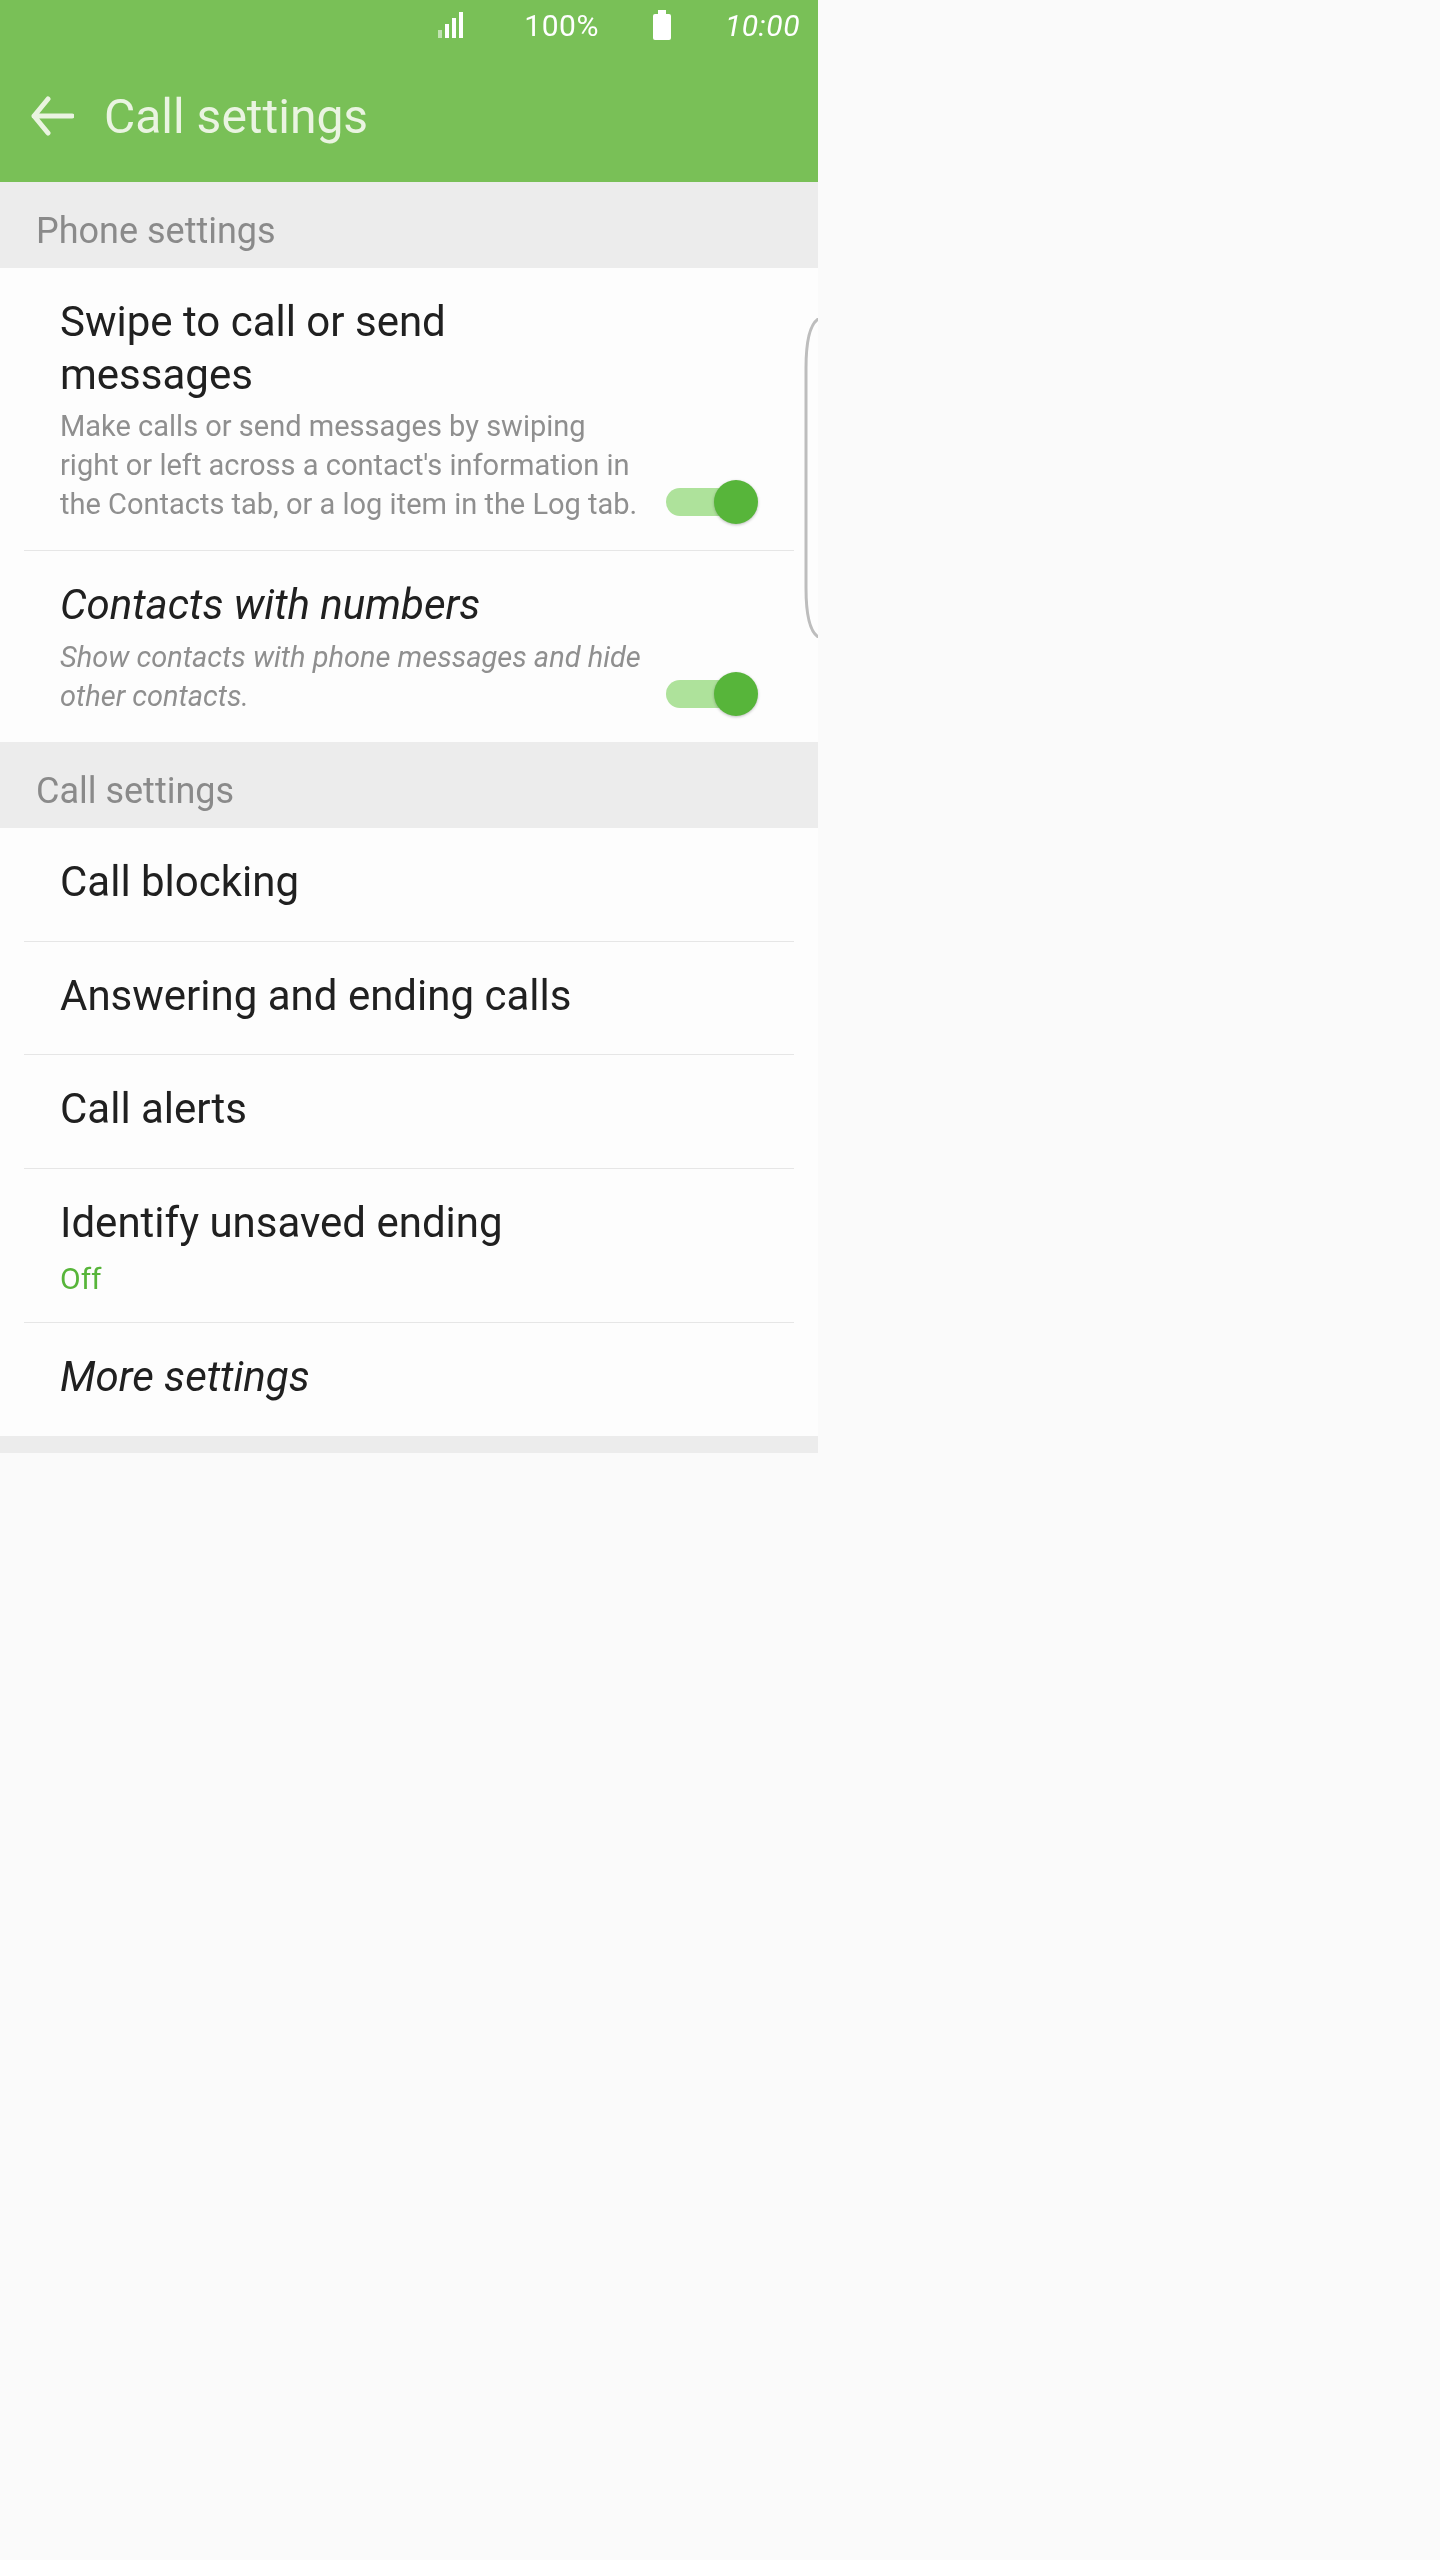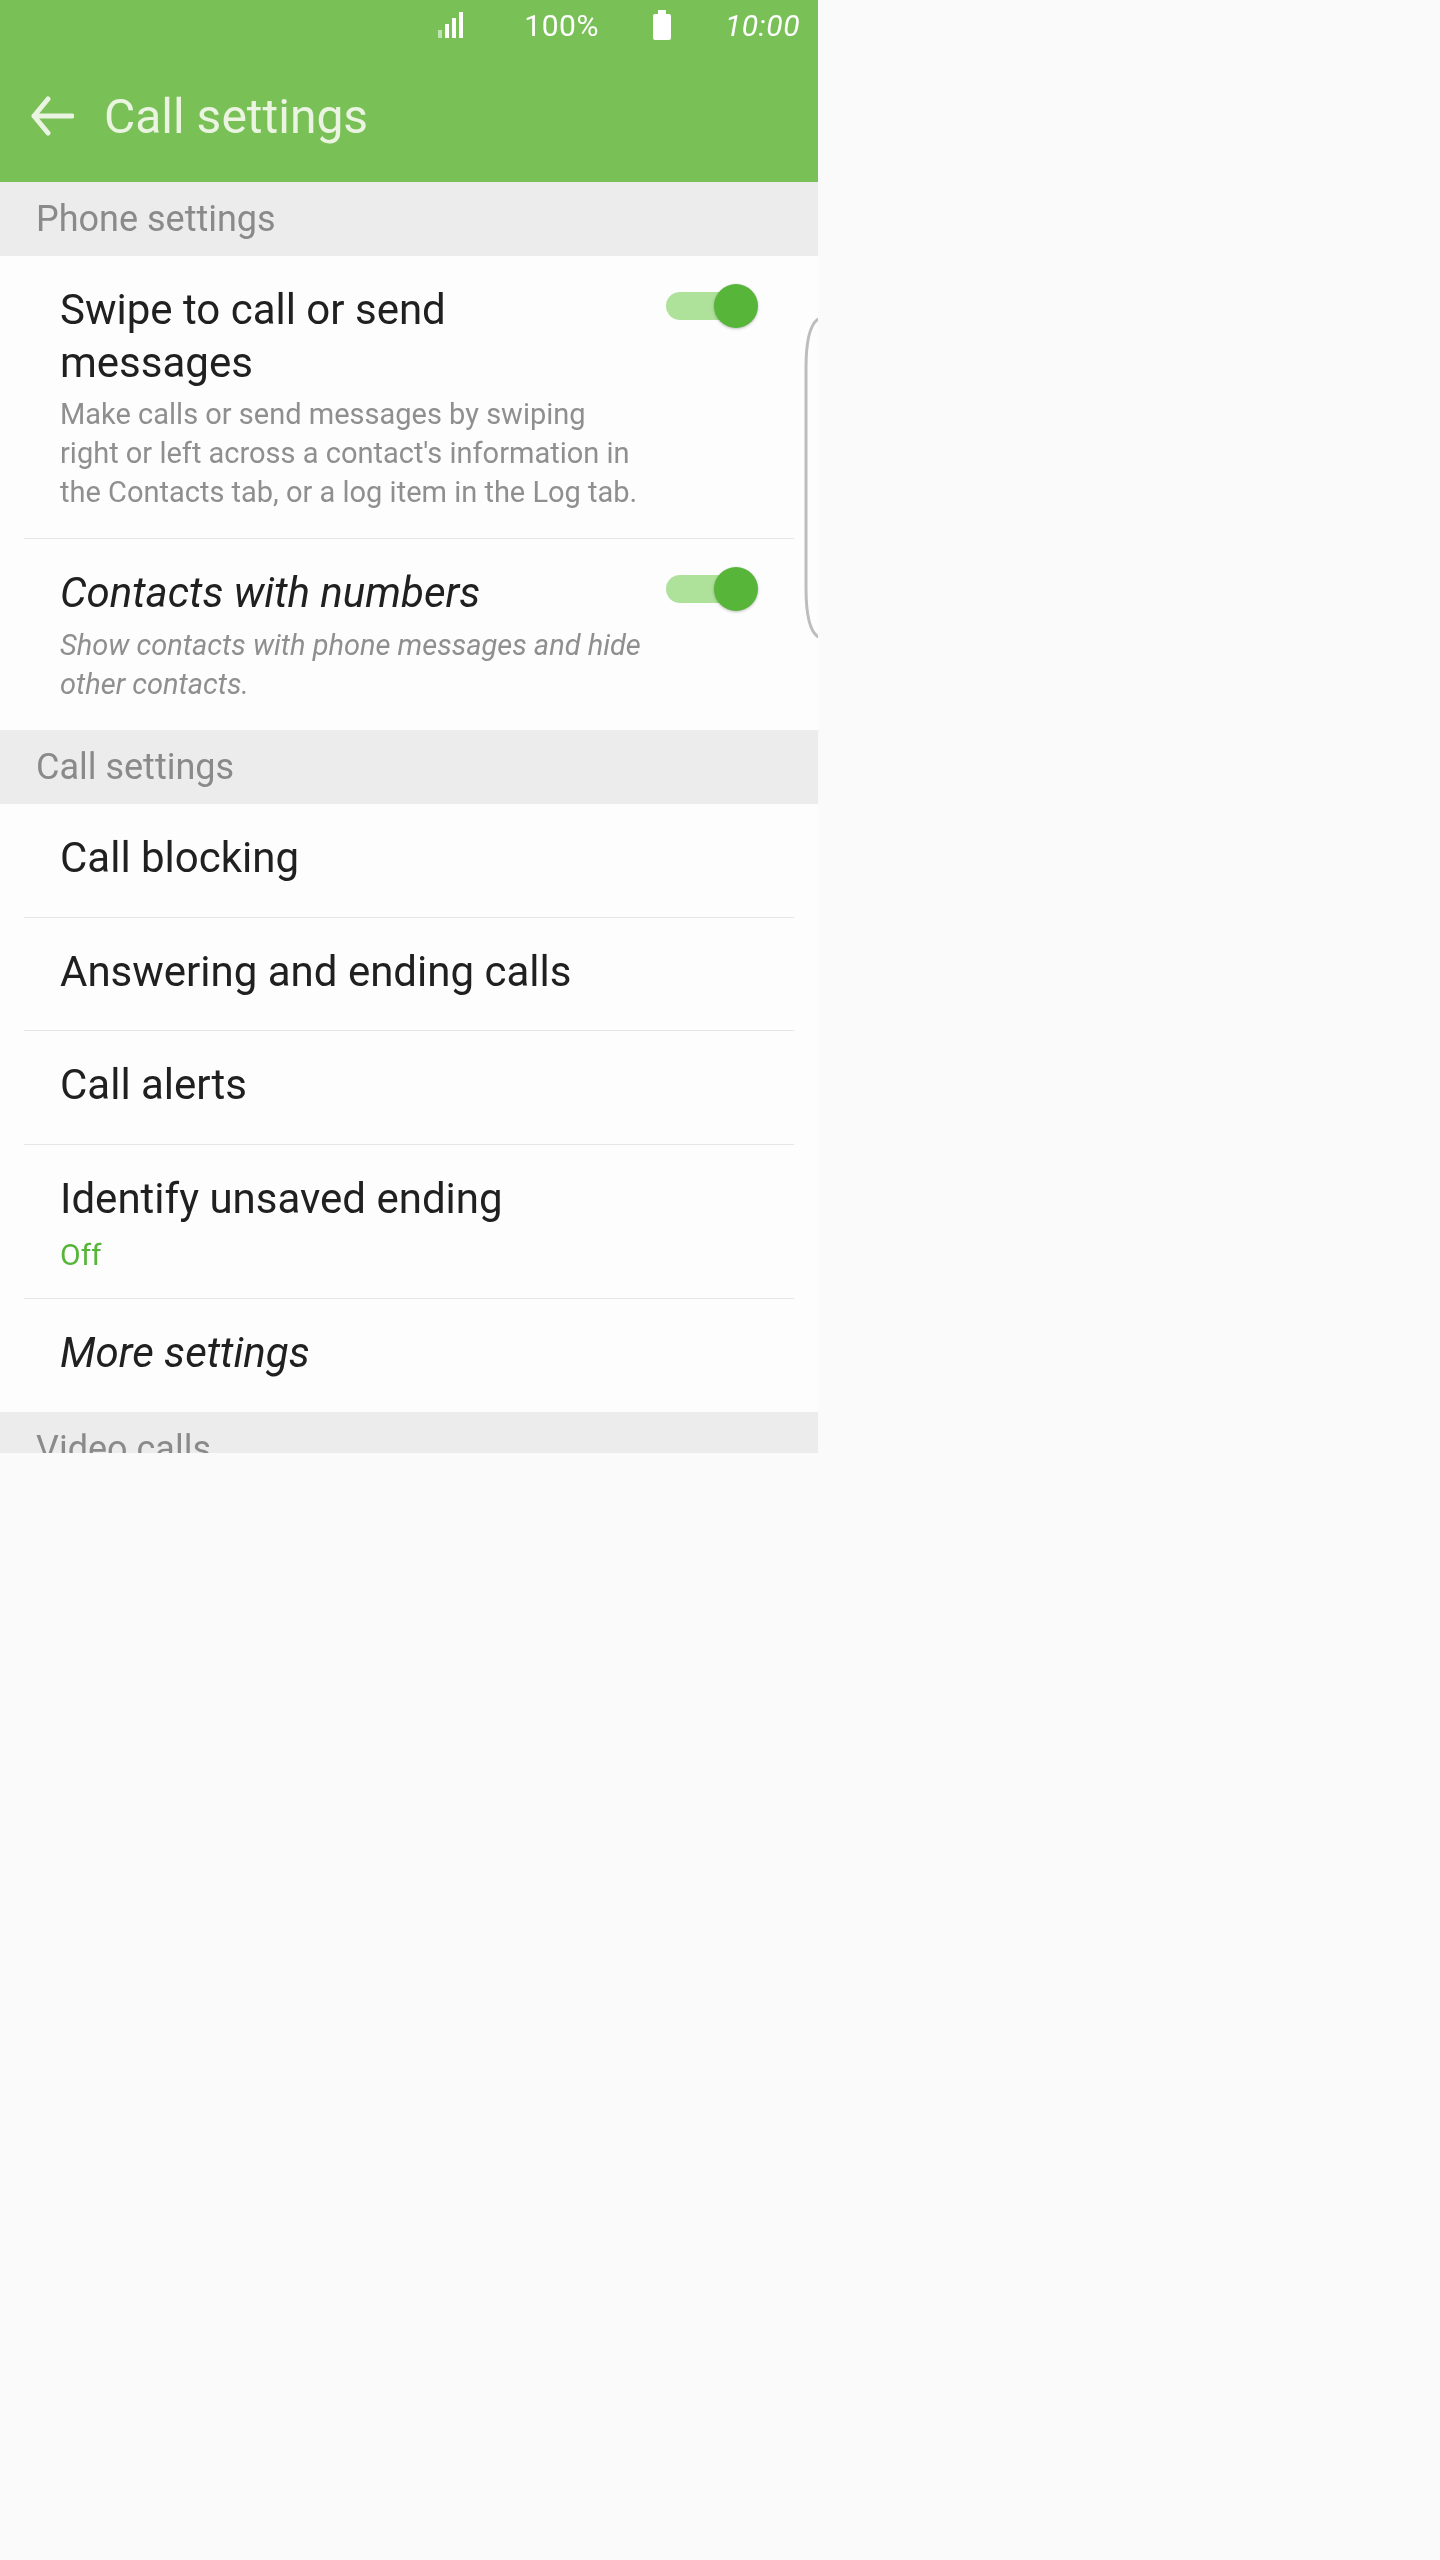--- a/index.html
+++ b/index.html
@@ -49,32 +49,32 @@
   }
   .app-title {
     color: #eaf4e1;
     font-size: 48px;
     font-weight: 400;
   }
 
   
   .section-header {
     background: #ececec;
-    padding: 16px 36px 16px;
+    padding: 28px 36px 16px;
     color: #8a8a8a;
     font-size: 36px;
   }
 
   
   .list { background: #fdfdfd; }
   .list-item {
     padding: 28px 36px 26px;
     border-bottom: 1px solid #e6e6e6;
     display: flex;
-    align-items: flex-start;
+    align-items: flex-end;
     justify-content: space-between;
     cursor: pointer;
     margin: 0 24px;
   }
   .list-item:last-child { border-bottom: none; font-style: italic; }
   
   .item-text {
     flex: 1;
     padding-right: 20px;
   }

